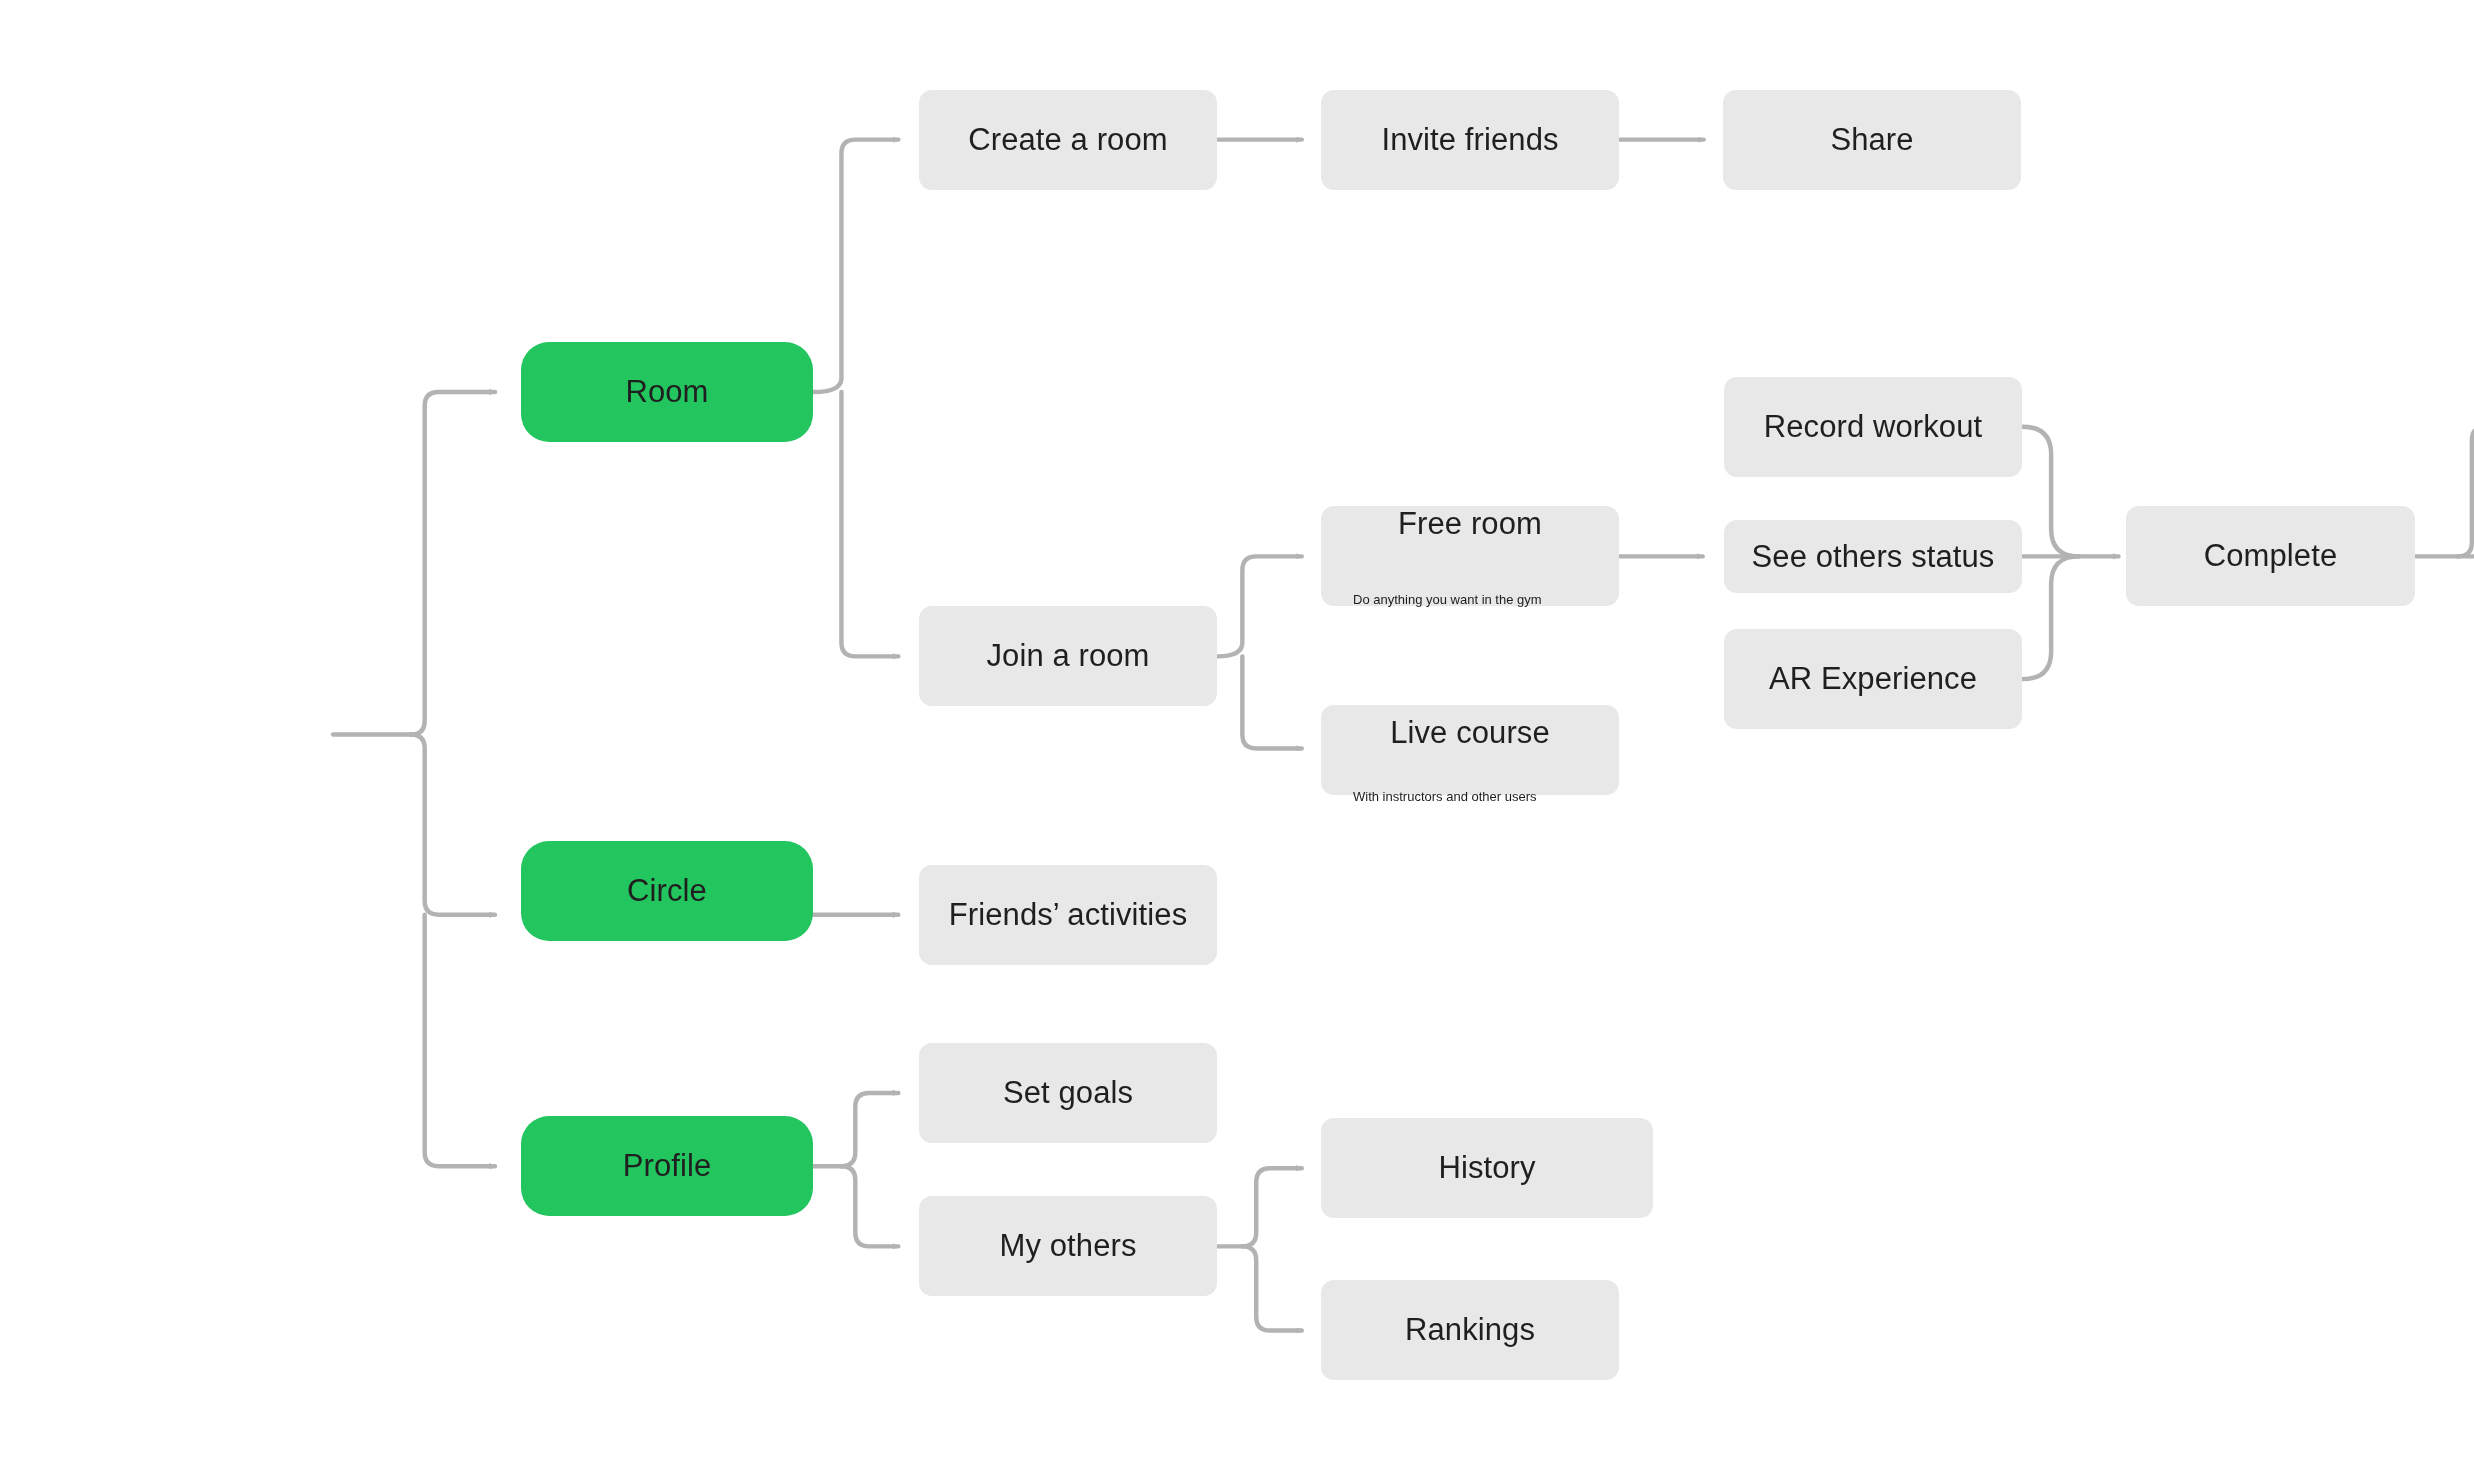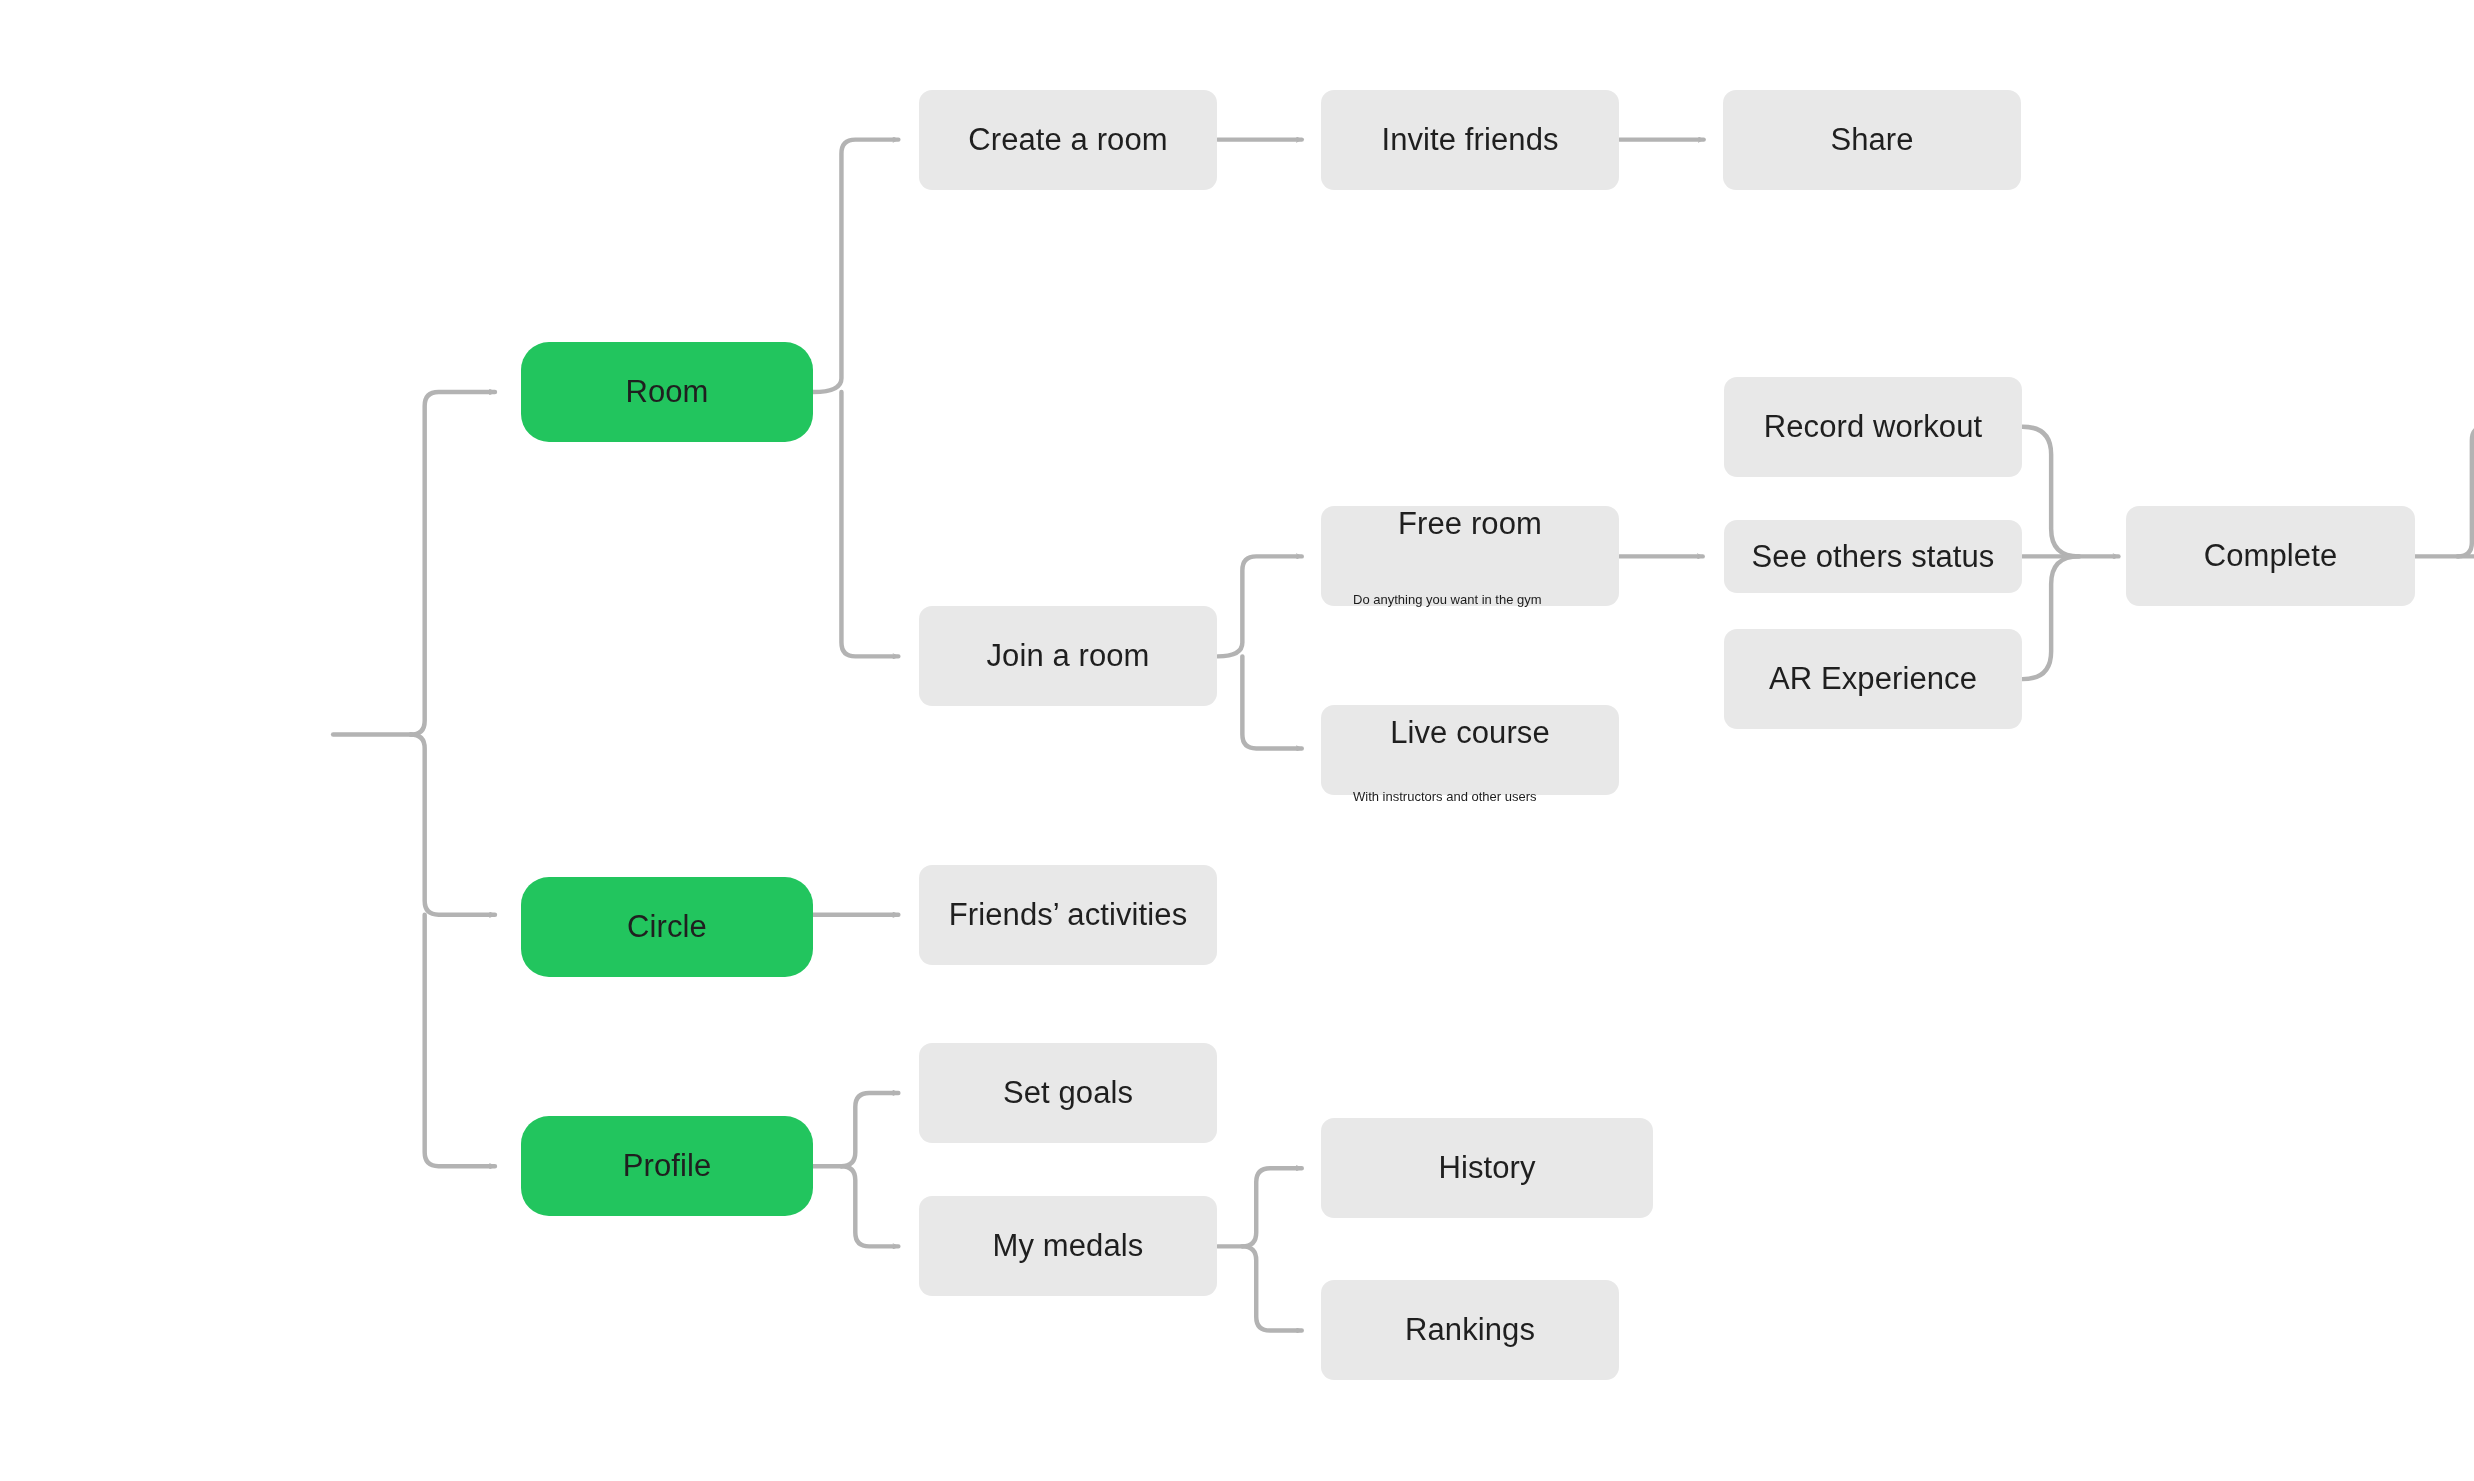--- a/index.html
+++ b/index.html
@@ -112,21 +112,21 @@
       <path d="M 2510 2518 Q 2538 2518 2538 2490 L 2538 2388 Q 2538 2360 2566 2360 L 2630 2360" marker-end="url(#arrow)"></path>
       <path d="M 2510 2518 Q 2538 2518 2538 2546 L 2538 2660 Q 2538 2688 2566 2688 L 2630 2688" marker-end="url(#arrow)"></path>
     </g>
   </svg>
 
 
   <div class="node purple" style="left:521px; top:342px; width:292px; height:100px;">
     <span class="label">Room</span>
   </div>
 
-  <div class="node purple" style="left:521px; top:877px; width:292px; height:100px;">
+  <div class="node purple" style="left:521px; top:841px; width:292px; height:100px;">
     <span class="label">Circle</span>
   </div>
 
   <div class="node purple" style="left:521px; top:1116px; width:292px; height:100px;">
     <span class="label">Profile</span>
   </div>
 
   <div class="node grey" style="left:919px; top:90px; width:298px; height:100px;">
     <span class="label">Create a room</span>
   </div>
@@ -171,21 +171,21 @@
 
   <div class="node grey" style="left:919px; top:865px; width:298px; height:100px;">
     <span class="label">Friends’ activities</span>
   </div>
 
   <div class="node grey" style="left:919px; top:1043px; width:298px; height:100px;">
     <span class="label">Set goals</span>
   </div>
 
   <div class="node grey" style="left:919px; top:1196px; width:298px; height:100px;">
-    <span class="label">My medals</span>
+    <span class="label">My others</span>
   </div>
 
   <div class="node grey" style="left:1321px; top:1118px; width:332px; height:100px;">
     <span class="label">History</span>
   </div>
 
   <div class="node grey" style="left:1321px; top:1280px; width:298px; height:100px;">
     <span class="label">Rankings</span>
   </div>
 

